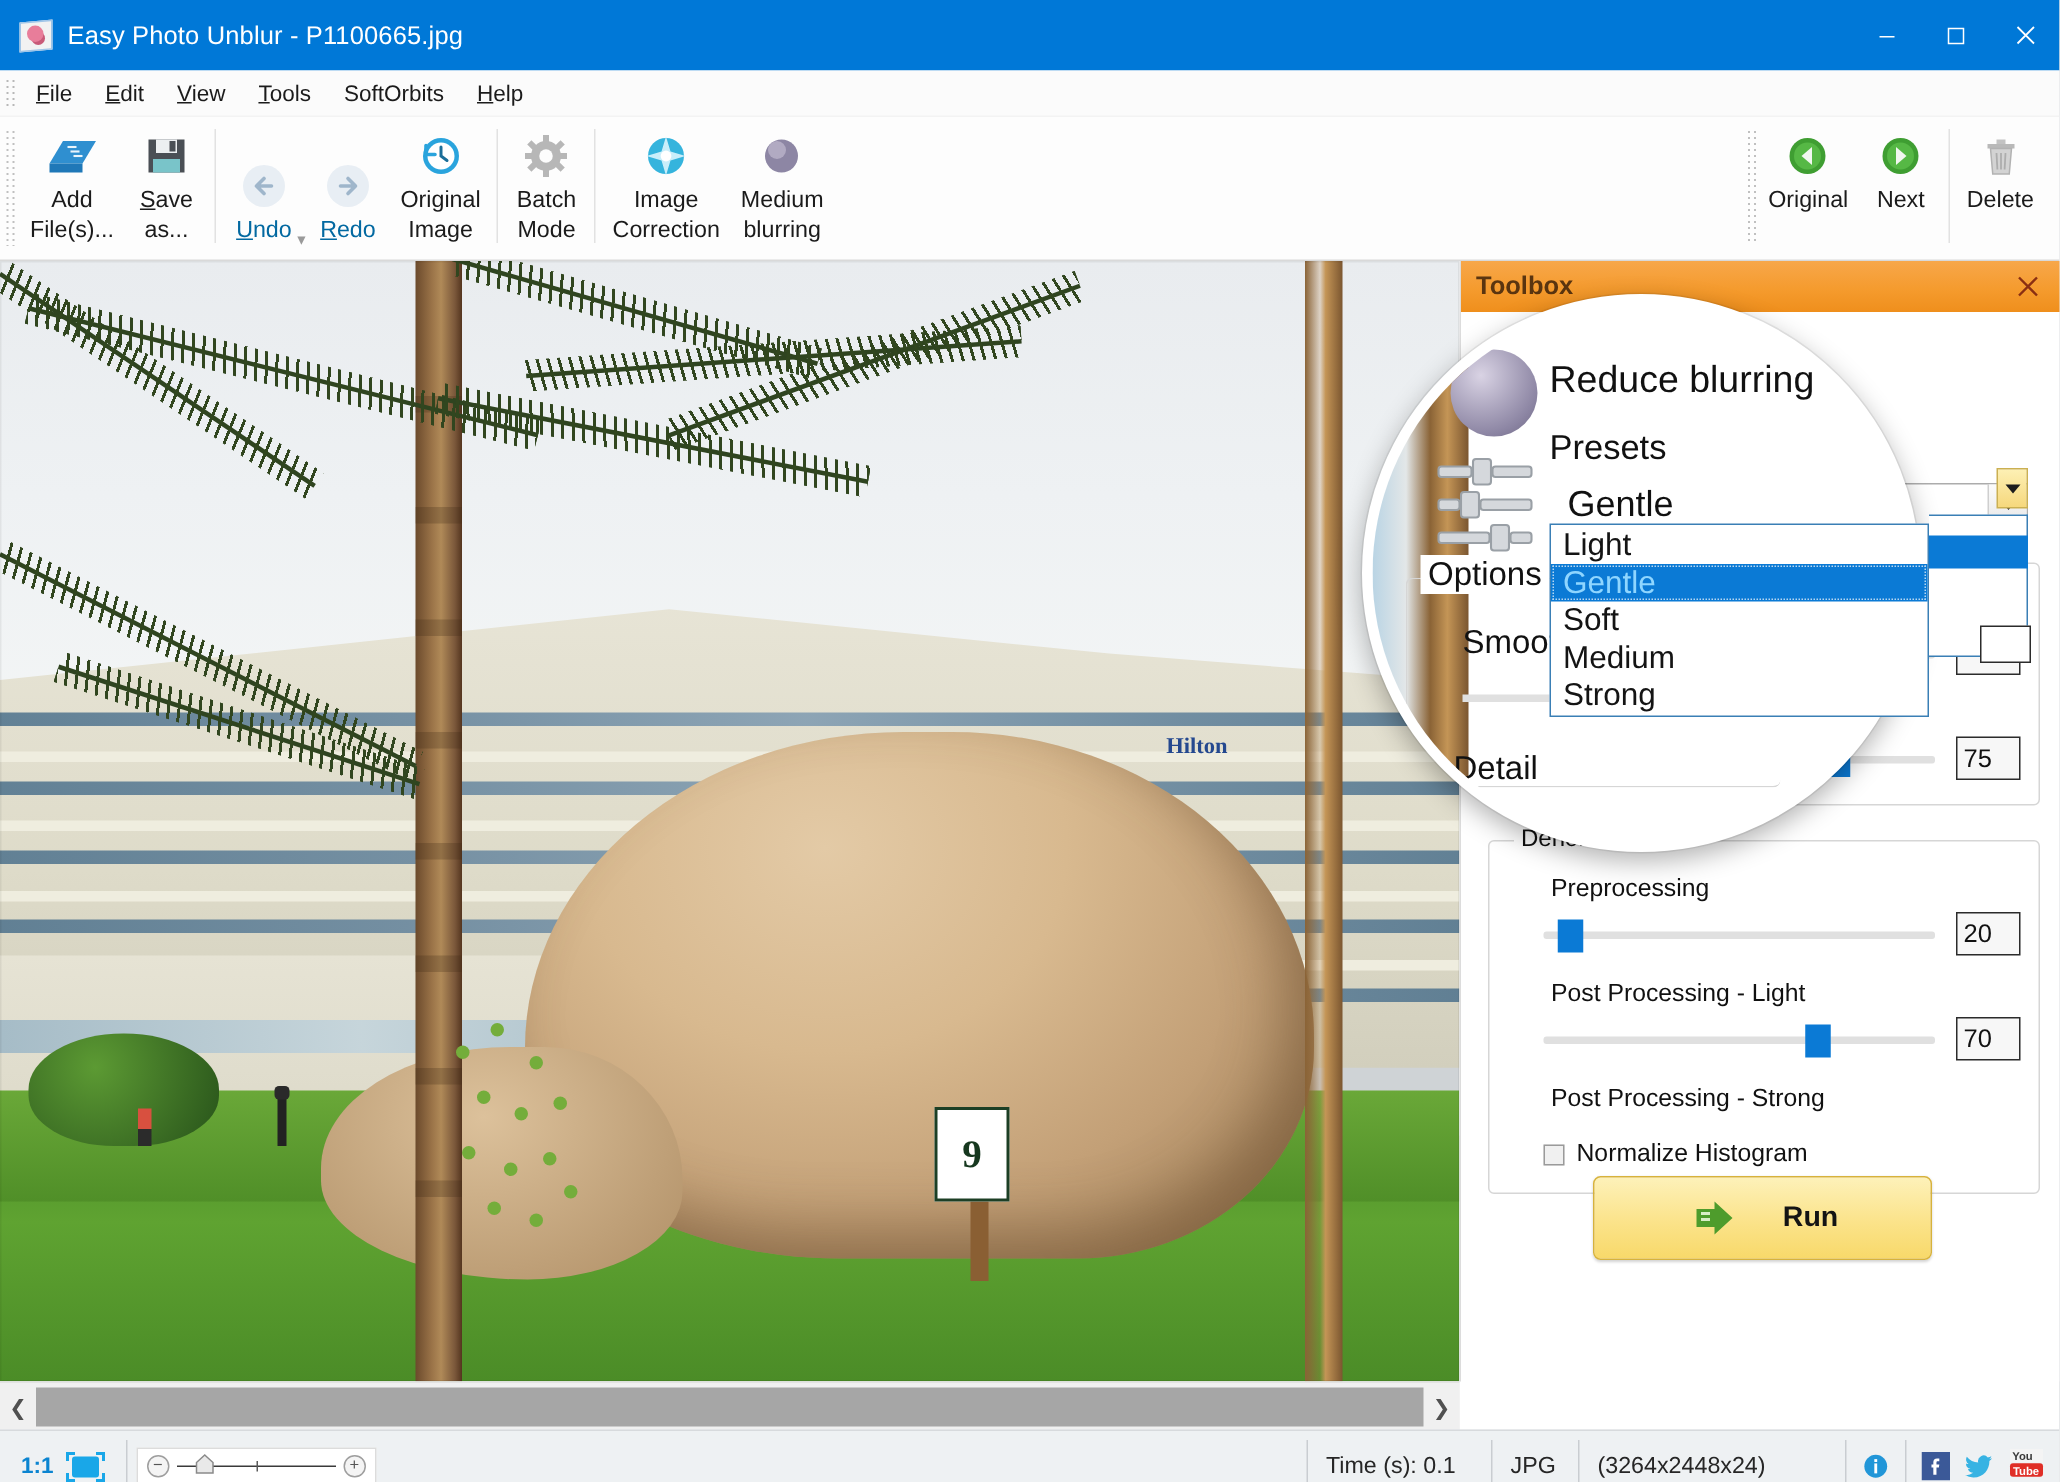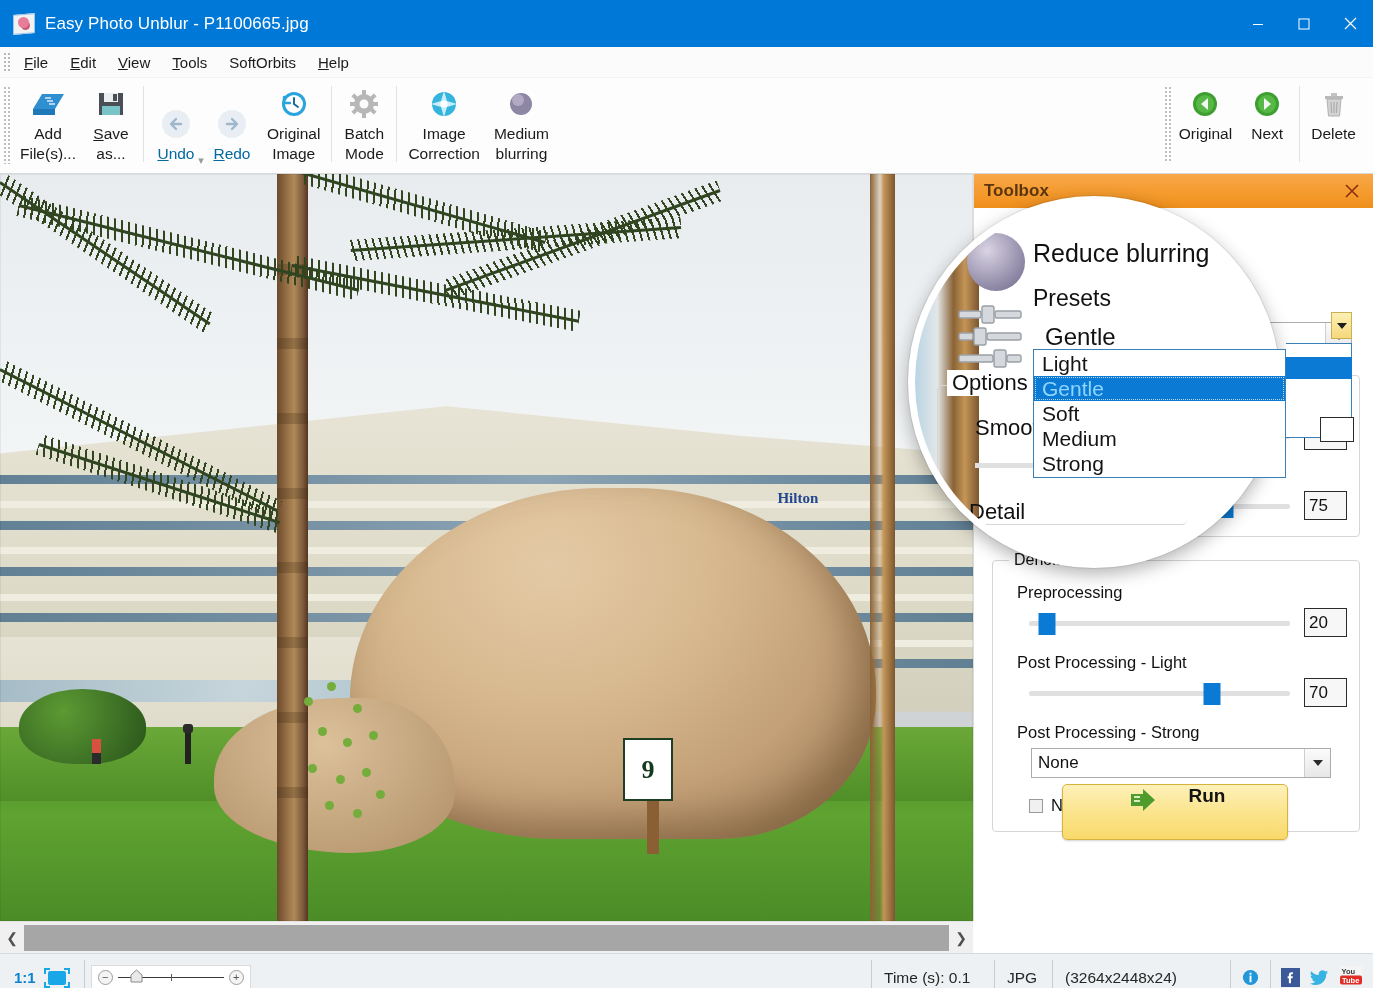--- a/index.html
+++ b/index.html
@@ -237,21 +237,21 @@
     display:flex; align-items:center; gap:14px; margin-top:14px;
   }
   .tb-section-title .bigicon { width:58px; height:58px; flex:none; position:relative; }
   .tb-section-title .bigicon .orb {
     position:absolute; left:6px; top:4px; width:38px; height:38px; border-radius:50%;
     background:radial-gradient(circle at 35% 30%, #d9d3e4, #8d86a4 70%, #6d6684);
   }
   .tb-section-title h2 { font-size:20px; font-weight:400; color:#111; }
 
   .field-label { font-size:17px; color:#111; margin:16px 0 6px 24px; }
-  .field-label.sub { margin-left:12px; font-size:16.5px; }
+  .field-label.sub { margin-left:29px; font-size:16.5px; }
 
   .combo-wrap { position:relative; margin:0 8px 0 26px; }
   .combo {
     height:30px; border:1px solid #acacac; background:#fff; display:flex;
     align-items:center; padding-left:6px; font-size:17px; color:#111;
   }
   .combo-arrow {
     position:absolute; right:1px; top:1px; width:26px; height:28px;
     background:linear-gradient(180deg,#fbfbfb,#e7e7e7); border-left:1px solid #cfcfcf;
     display:flex; align-items:center; justify-content:center;
@@ -291,21 +291,21 @@
   .checkrow { display:flex; align-items:center; gap:8px; margin:18px 0 0 24px; }
   .chk {
     width:14px; height:14px; border:1px solid #9a9a9a; background:#f0f0f0;
   }
   .checkrow span { font-size:16.5px; color:#111; }
 
   .runbtn {
     position:absolute; left:88px; top:610px; width:226px; height:56px;
     background:linear-gradient(180deg,#fdf1b9 0%,#fbe38a 55%,#f8d96a 100%);
     border:1px solid #d7b23c; border-radius:5px;
-    display:flex; align-items:flex-start; justify-content:center; gap:10px;
+    display:flex; align-items:center; justify-content:center; gap:10px;
     box-shadow: 0 1px 2px rgba(0,0,0,.18);
   }
   .runbtn .arr { width:40px; height:30px; flex:none; }
   .runbtn .txt { font-size:19px; font-weight:700; color:#141414; margin-left:14px;}
 
   
   .mag {
     position:absolute; left:908px; top:196px; width:372px; height:372px;
     border-radius:50%; background:#fff;
     border:7px solid #ffffff;
@@ -756,26 +756,20 @@
         <div class="field-label sub">Post Processing - Light</div>
         <div class="slider-row">
           <div class="slider">
             <div class="track"></div>
             <div class="thumb" style="left:70%"></div>
           </div>
           <div class="numbox">70</div>
         </div>
 
         <div class="field-label sub">Post Processing - Strong</div>
-        <div class="combo-wrap" style="margin-right:16px;">
-          <div class="combo">None</div>
-          <div class="combo-arrow">
-              <i></i>
-            </div>
-        </div>
 
         <div class="checkrow">
           <div class="chk"></div>
           <span>Normalize Histogram</span>
         </div>
       </fieldset>
     </div>
 
     <div class="runbtn">
       <div class="arr">

